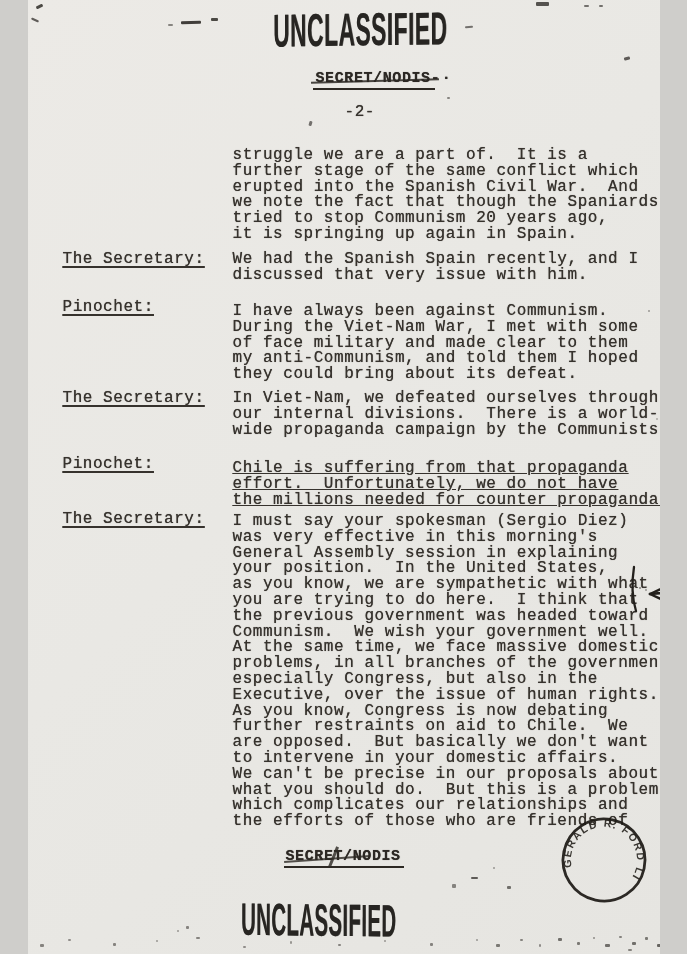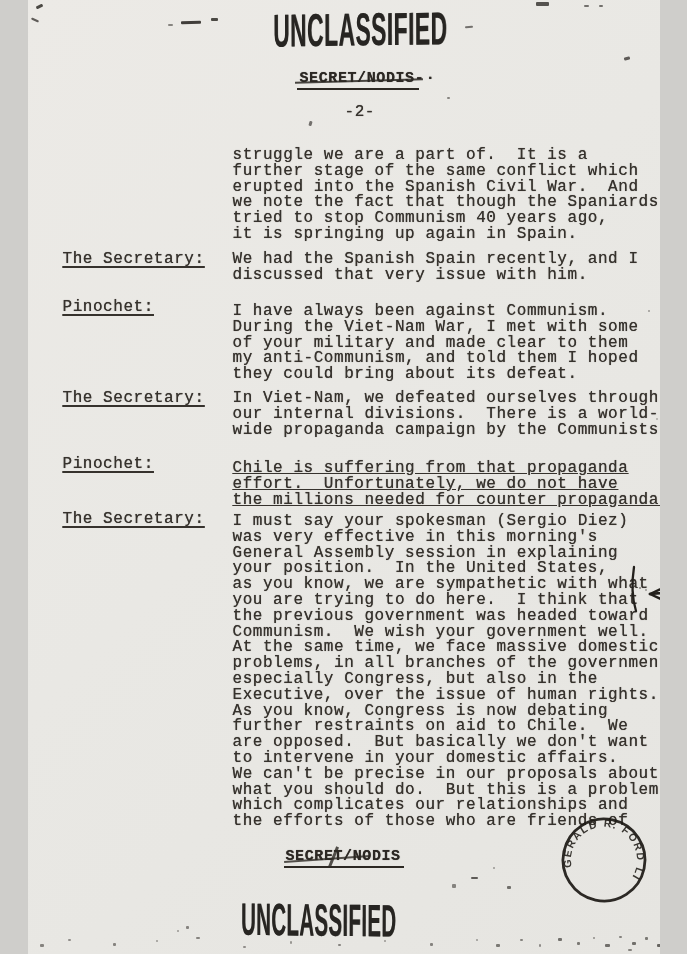--- a/index.html
+++ b/index.html
@@ -37,48 +37,48 @@
   .speck { position:absolute; background:#23201c; border-radius:1px; }
   svg text { font-family:"Liberation Sans","DejaVu Sans",sans-serif; }
 </style>
 </head>
 <body>
 
 <div class="page">
 
   <div class="stamp" style="left:245px; top:4px; font-size:26px; letter-spacing:0.5px; transform:scale(0.88,1.78) rotate(-0.4deg);">UNCLASSIFIED</div>
 
-  <div class="marking typ" style="left:272px; top:71px;">
+  <div class="marking typ" style="left:288px; top:71px;">
     <span>SECRET/NODIS</span><span style="letter-spacing:2px;">-·</span>
     <div class="deco" style="left:-3px; top:17px; width:122px; height:2.4px;"></div>
     <div class="deco" style="left:-5px; top:9px; width:128px; height:2px; transform:rotate(-1.6deg); opacity:.85;"></div>
   </div>
 
   <div class="pagenum typ" style="left:317px; top:105px;">-2-</div>
 
   <div class="row" style="top:148px;">
     <div class="utt typ">struggle we are a part of.  It is a
 further stage of the same conflict which
 erupted into the Spanish Civil War.  And
 we note the fact that though the Spaniards
-tried to stop Communism 40 years ago,
+tried to stop Communism 20 years ago,
 it is springing up again in Spain.</div>
   </div>
 
   <div class="row" style="top:252px;">
     <div class="speaker typ">The Secretary:</div>
     <div class="utt typ">We had the Spanish Spain recently, and I
 discussed that very issue with him.</div>
   </div>
 
   <div class="row" style="top:300px;">
     <div class="speaker typ">Pinochet:</div>
     <div class="utt typ" style="top:4px;">I have always been against Communism.
 During the Viet-Nam War, I met with some
-of your military and made clear to them
+of face military and made clear to them
 my anti-Communism, and told them I hoped
 they could bring about its defeat.</div>
   </div>
 
   <div class="row" style="top:391px;">
     <div class="speaker typ">The Secretary:</div>
     <div class="utt typ">In Viet-Nam, we defeated ourselves through
 our internal divisions.  There is a world-
 wide propaganda campaign by the Communists.</div>
   </div>

